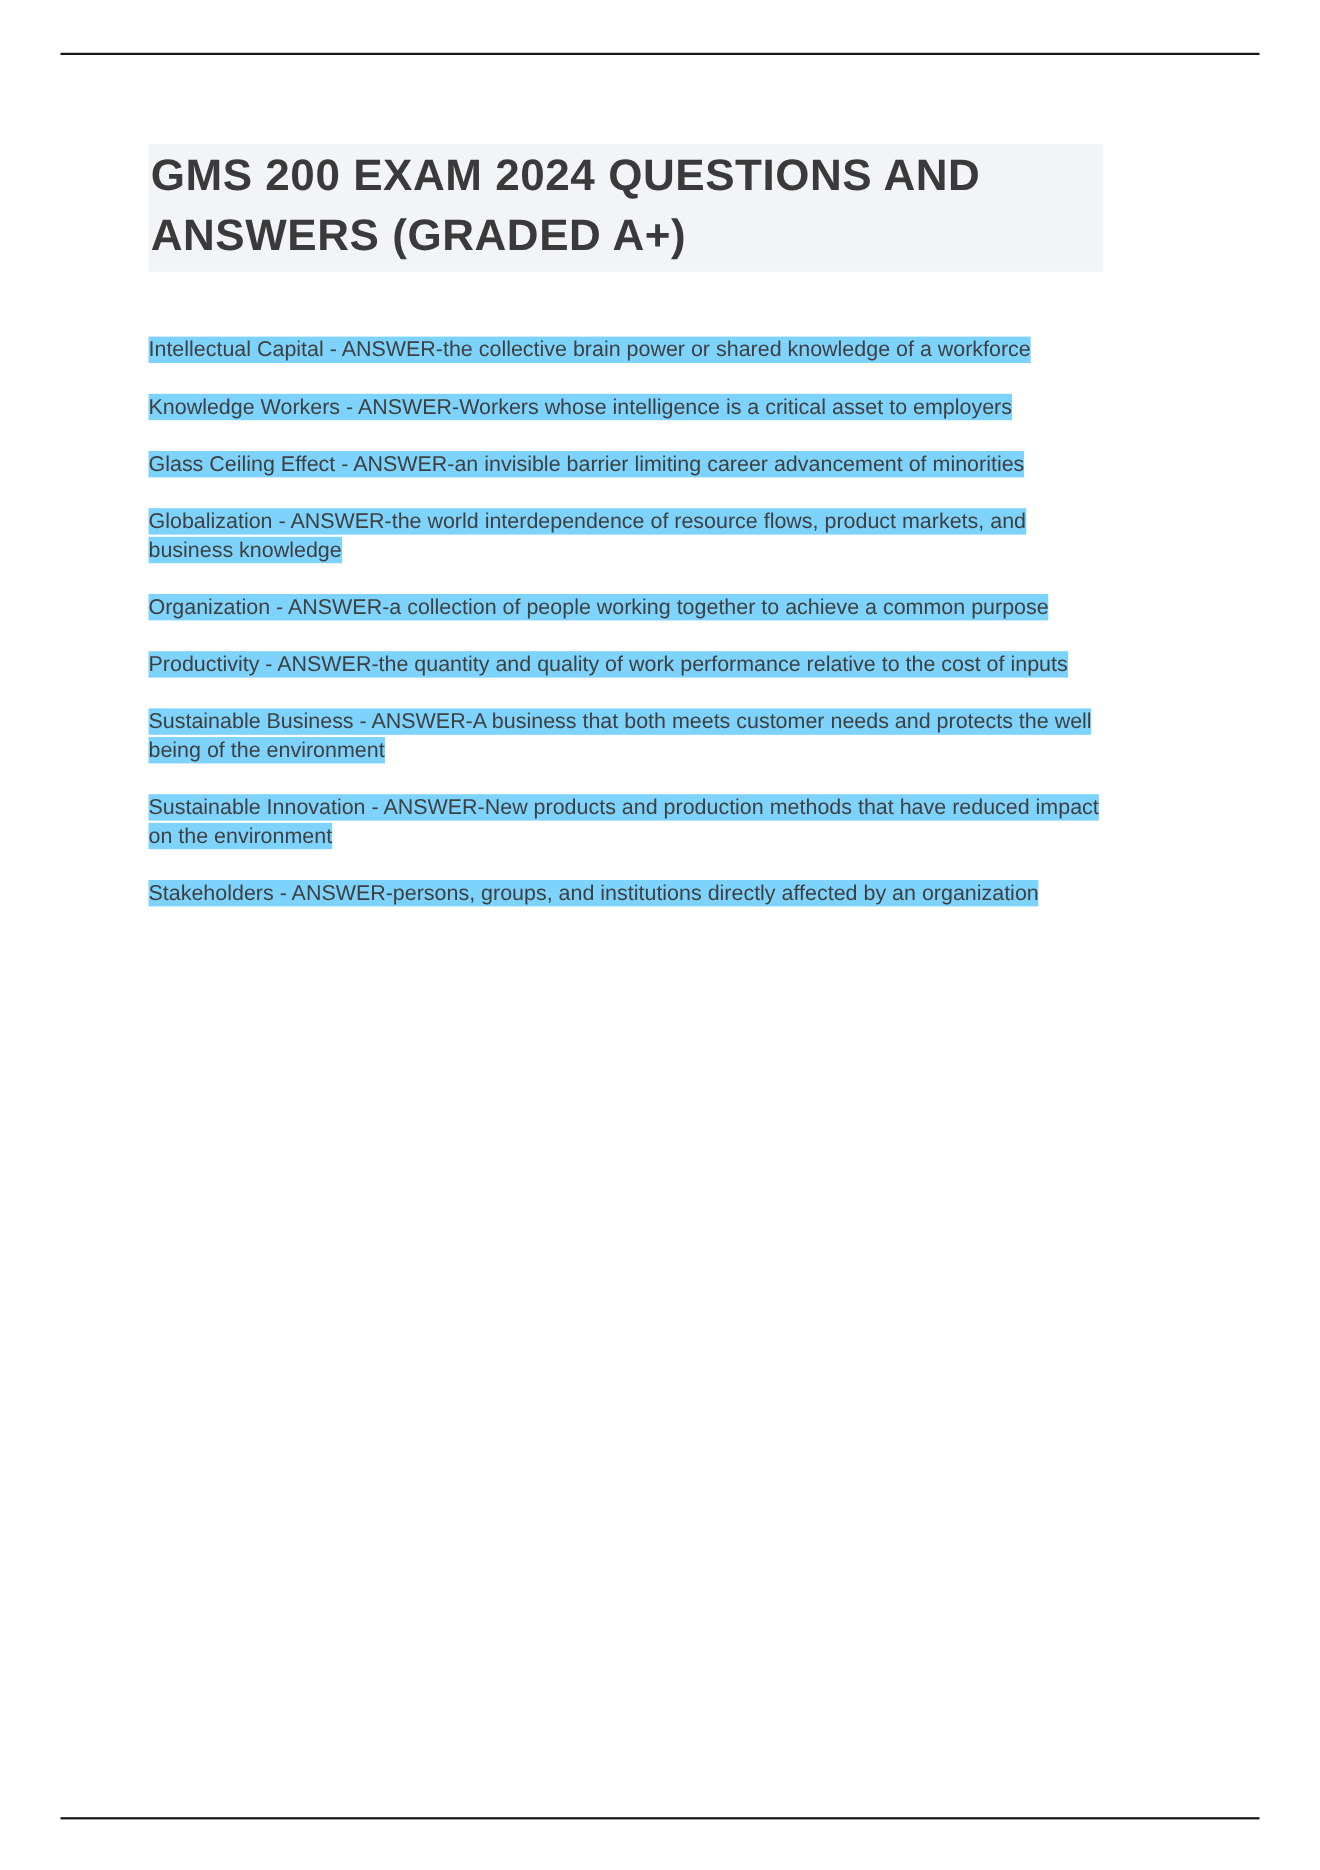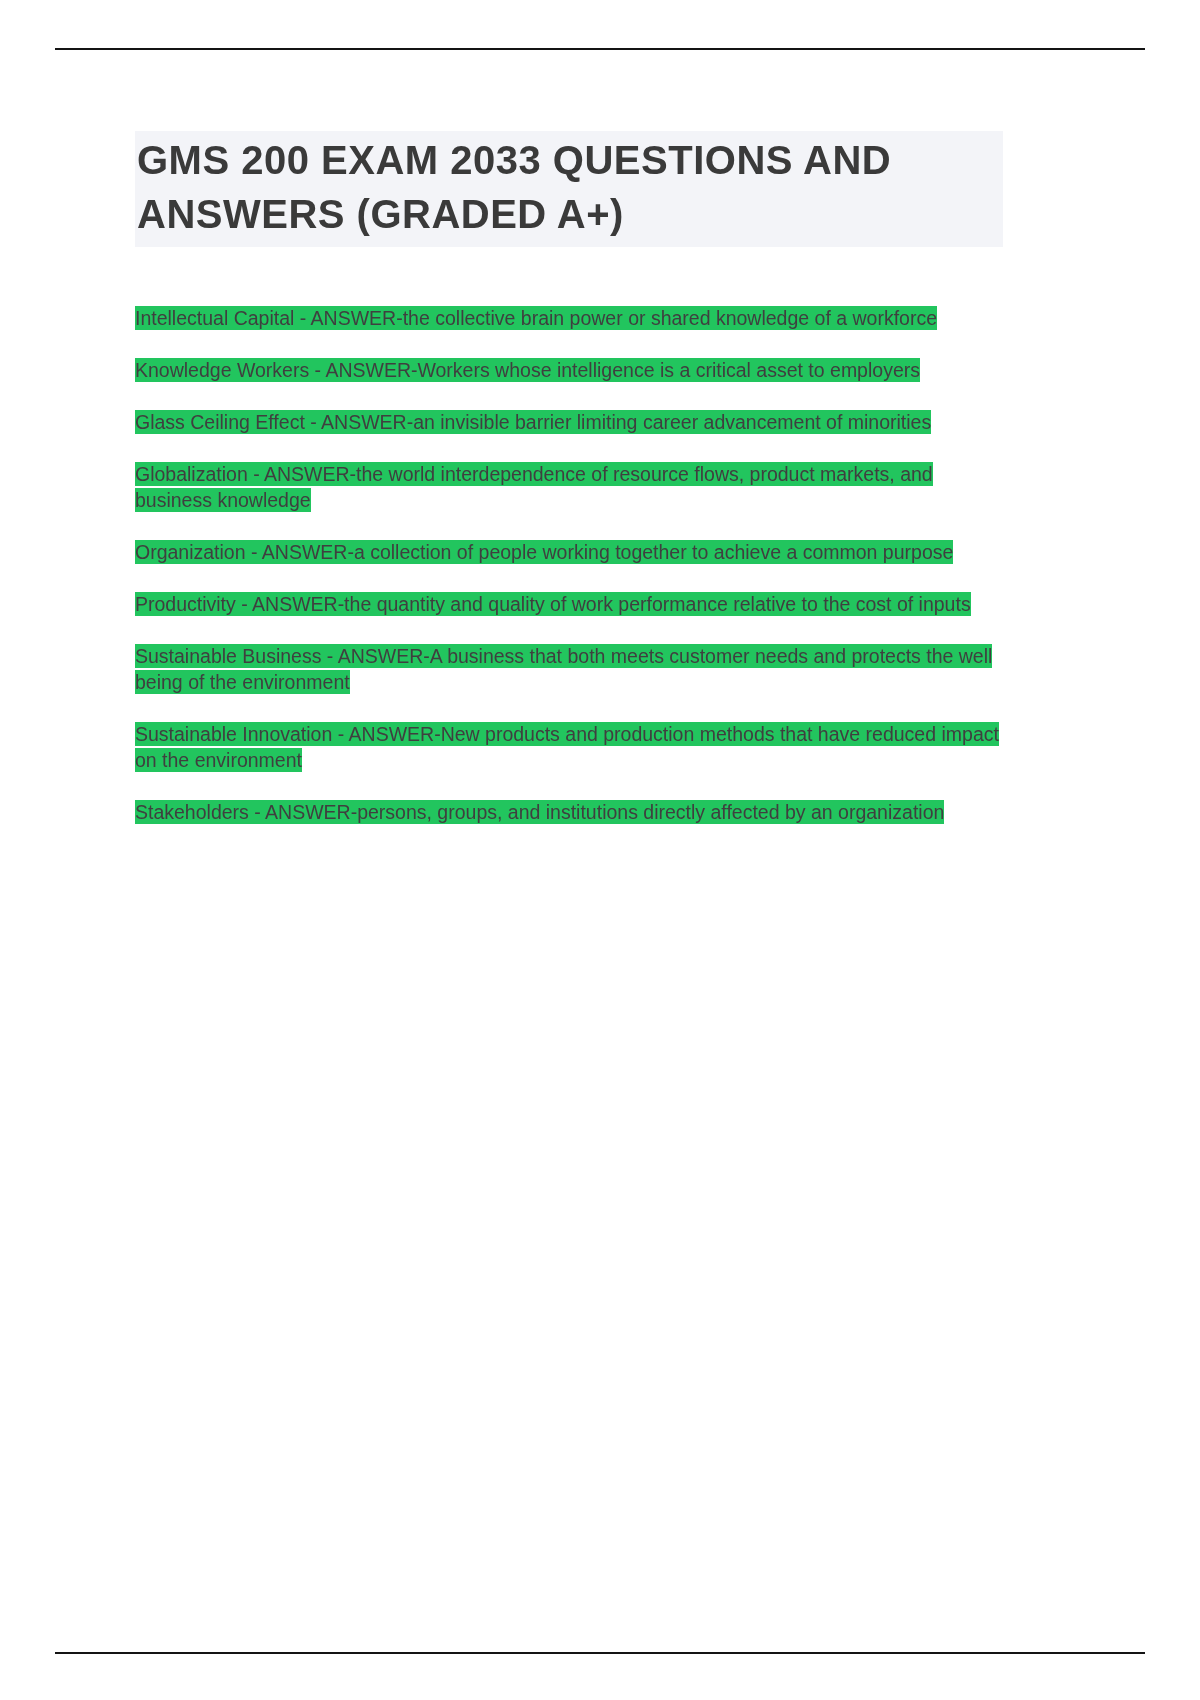--- a/index.html
+++ b/index.html
@@ -41,31 +41,31 @@
     background: #f3f4f8;
     letter-spacing: 0.5px;
   }
   .entry {
     margin: 0 0 26px 0;
     font-size: 19.5px;
     line-height: 26px;
     color: #3f3f3f;
   }
   .entry .hl {
-    background: #22c55e;
+    background: #7dd3fc;
     padding: 1px 0;
   }
 </style>
 </head>
 <body>
 
 <div class="rule top"></div>
 
 <div class="content">
-  <h1 class="title">GMS 200 EXAM 2033 QUESTIONS AND ANSWERS (GRADED A+)</h1>
+  <h1 class="title">GMS 200 EXAM 2024 QUESTIONS AND ANSWERS (GRADED A+)</h1>
   <div id="entries">
       <p class="entry"><span class="hl">Intellectual Capital - ANSWER-the collective brain power or shared knowledge of a workforce</span></p>
       <p class="entry"><span class="hl">Knowledge Workers - ANSWER-Workers whose intelligence is a critical asset to employers</span></p>
       <p class="entry"><span class="hl">Glass Ceiling Effect - ANSWER-an invisible barrier limiting career advancement of minorities</span></p>
       <p class="entry"><span class="hl">Globalization - ANSWER-the world interdependence of resource flows, product markets, and business knowledge</span></p>
       <p class="entry"><span class="hl">Organization - ANSWER-a collection of people working together to achieve a common purpose</span></p>
       <p class="entry"><span class="hl">Productivity - ANSWER-the quantity and quality of work performance relative to the cost of inputs</span></p>
       <p class="entry"><span class="hl">Sustainable Business - ANSWER-A business that both meets customer needs and protects the well being of the environment</span></p>
       <p class="entry"><span class="hl">Sustainable Innovation - ANSWER-New products and production methods that have reduced impact on the environment</span></p>
       <p class="entry"><span class="hl">Stakeholders - ANSWER-persons, groups, and institutions directly affected by an organization</span></p>

